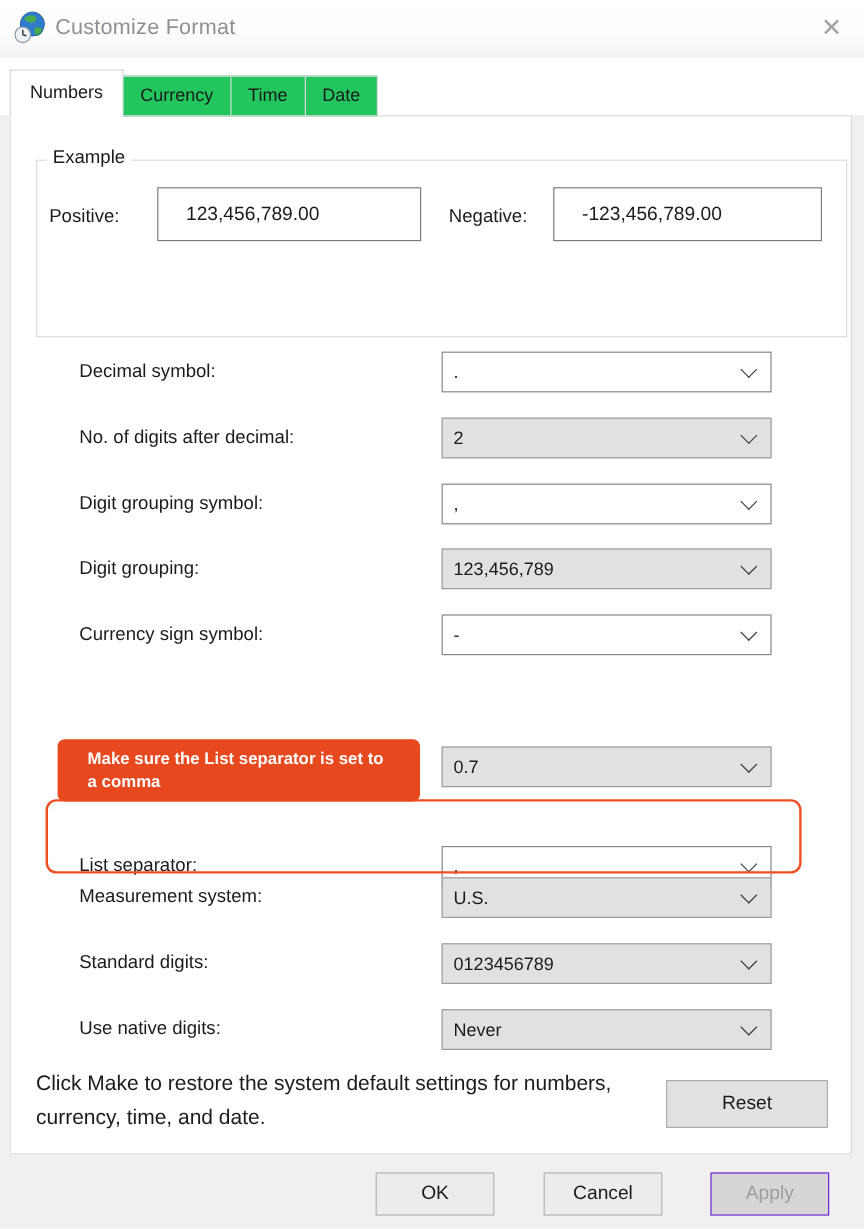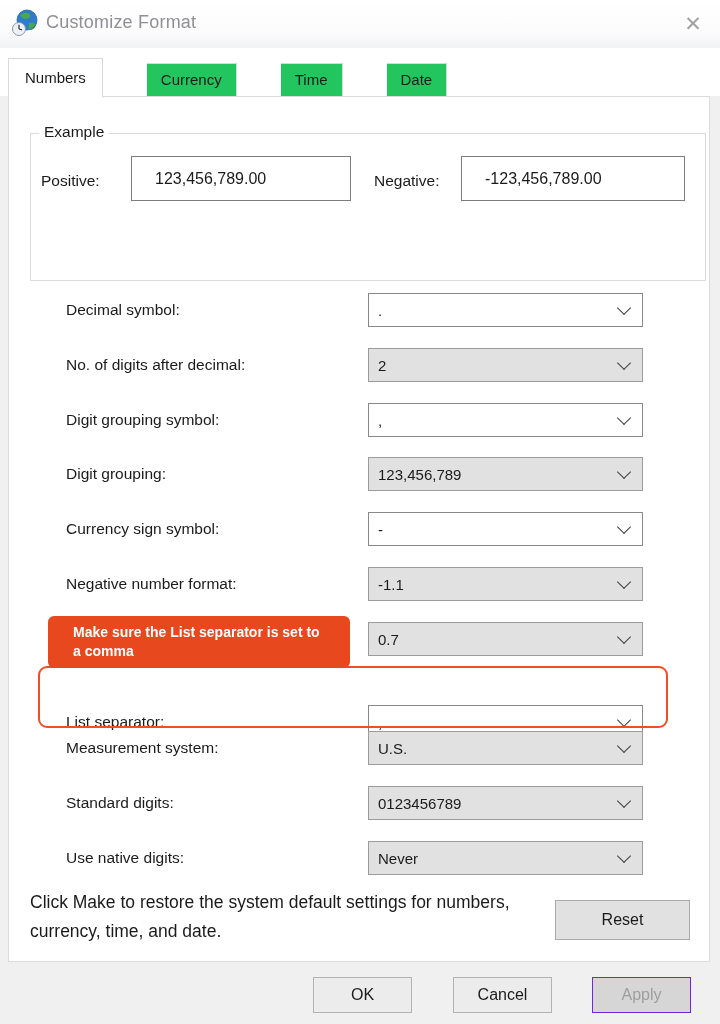--- a/index.html
+++ b/index.html
@@ -14,21 +14,21 @@
     background:linear-gradient(180deg,#ffffff 0%,#fcfcfd 65%,#f1f2f4 100%);
   }
   .app-icon{position:absolute;left:11px;top:9px;width:28px;height:28px;}
   .title-text{position:absolute;left:46px;top:12px;font-size:18px;color:#8f9093;letter-spacing:.2px;}
   .close-btn{
     position:absolute;right:10px;top:8px;width:34px;height:32px;border:none;background:transparent;
     font-size:21px;color:#a3a3a3;cursor:pointer;line-height:32px;text-align:center;padding:0;
     font-family:"Liberation Sans",sans-serif;
   }
   
-  .tab-strip{position:absolute;left:8px;top:58px;height:39px;display:flex;align-items:flex-end;z-index:3;gap:44px;}
+  .tab-strip{position:absolute;left:8px;top:58px;height:39px;display:flex;align-items:flex-end;z-index:3;}
   .tab{
     height:32px;line-height:32px;padding:0 14px;font-size:15px;background:#22c55e;
     border:1px solid #d9d9d9;border-left-width:0;cursor:pointer;
   }
   .tab:first-child{border-left-width:1px;}
   .tab.active{
     height:38px;line-height:38px;background:#fff;border-left-width:1px;border-bottom:1px solid #fff;
     margin-bottom:-1px;padding:0 16px;
   }
   
@@ -161,27 +161,20 @@
       <span class="chev"></span>
     </div>
   </div>
     <div class="field-row" style="top: 512px;">
     <span class="f-label">Currency sign symbol:</span>
     <div class="combo editable">
       <span class="combo-value">-</span>
       <span class="chev"></span>
     </div>
   </div>
-    <div class="field-row" style="top: 567px;">
-    <span class="f-label">Negative number format:</span>
-    <div class="combo readonly">
-      <span class="combo-value">-1.1</span>
-      <span class="chev"></span>
-    </div>
-  </div>
     <div class="field-row" style="top: 622px;">
     <span class="f-label"></span>
     <div class="combo readonly">
       <span class="combo-value">0.7</span>
       <span class="chev"></span>
     </div>
   </div>
     <div class="field-row" style="top: 677px; margin-top: 28px;">
     <span class="f-label">List separator:</span>
     <div class="combo editable">

